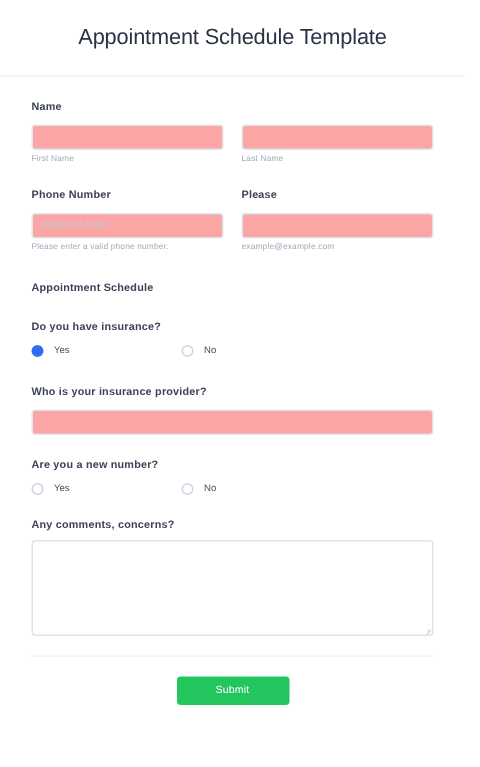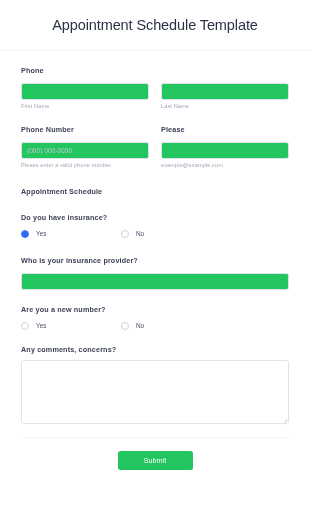--- a/index.html
+++ b/index.html
@@ -88,21 +88,21 @@
     display: block;
   }
 
   
   .text-input {
     width: 100%;
     height: 17px;
     box-sizing: border-box;
     border: 1px solid #dfe3eb;
     border-radius: 2.5px;
-    background: #22c55e;
+    background: #fca5a5;
     font-family: "Liberation Sans", sans-serif;
     font-size: 6.6px;
     color: #3c4257;
     padding: 0 5px;
     outline: none;
   }
   .text-input::placeholder {
     color: #c3c9d6;
     font-size: 6.6px;
   }
@@ -226,21 +226,21 @@
 
 <div class="form-page">
 
   <div class="form-header">
     <div class="form-title">Appointment Schedule Template</div>
   </div>
 
   <div class="form-body">
 
     <div class="field-block">
-      <span class="field-label">Phone</span>
+      <span class="field-label">Name</span>
       <div class="row-two">
         <div class="col">
           <input class="text-input" type="text" placeholder="" style="">
           <span class="sub-label">First Name</span>
         </div>
         <div class="col">
           <input class="text-input" type="text" placeholder="" style="">
           <span class="sub-label">Last Name</span>
         </div>
       </div>

